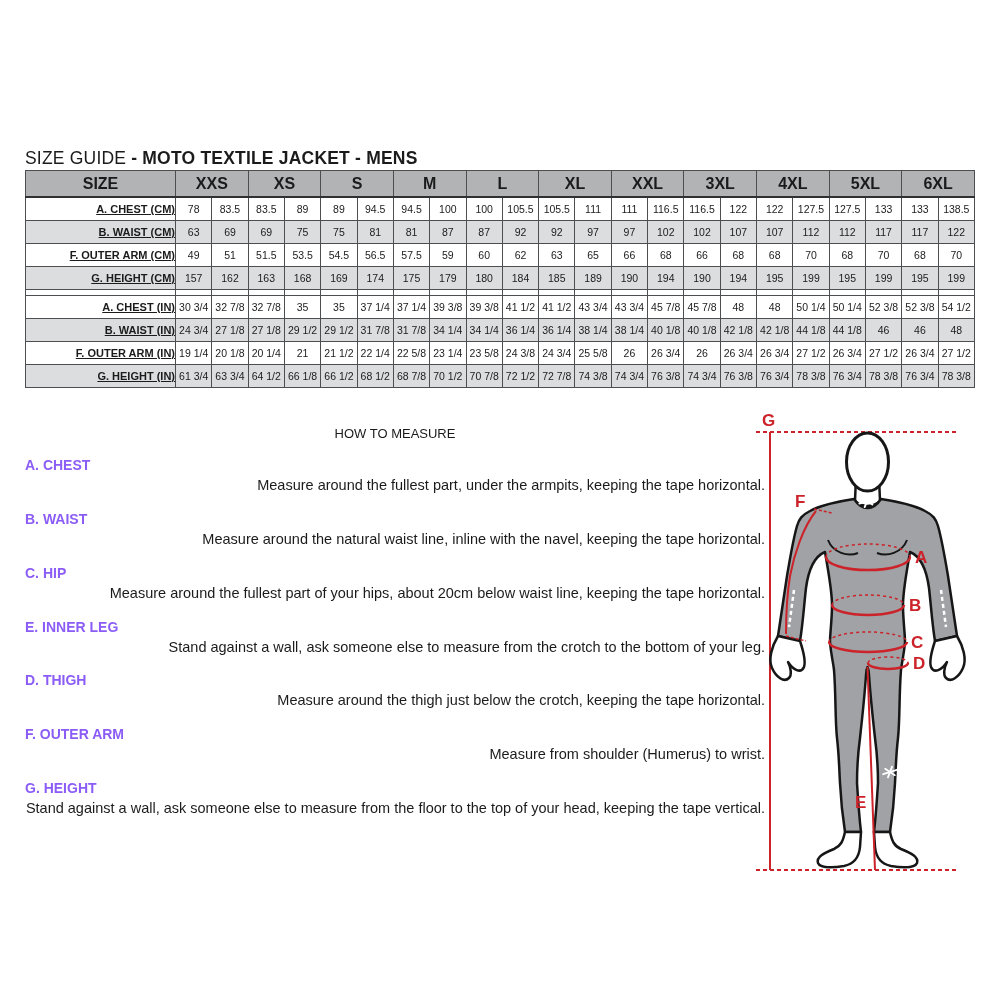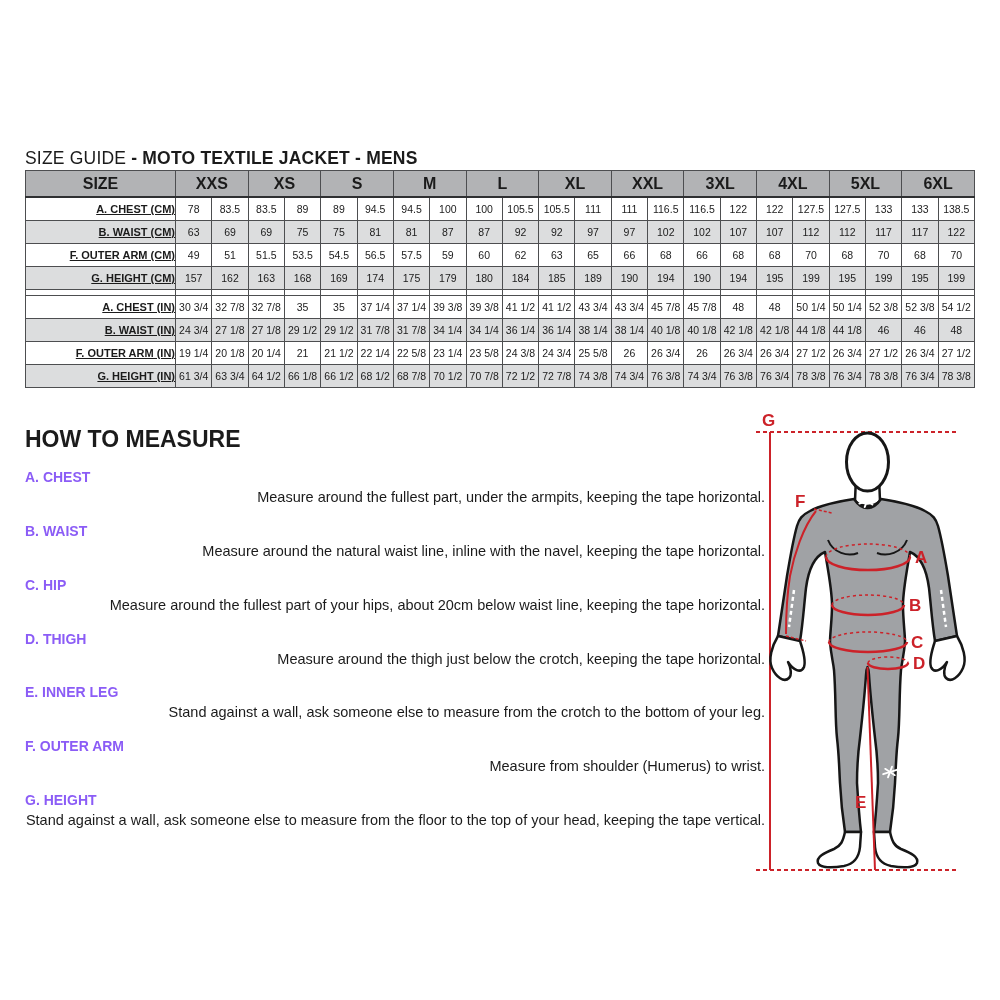--- a/index.html
+++ b/index.html
@@ -24,21 +24,21 @@
     border-bottom:2px solid #2f3032;
   }
   .size-table tbody td{height:22px;font-size:10.5px;background:#ffffff;}
   .size-table tr.alt td{background:#dcddde;}
   .size-table td.row-label{
     text-align:right;padding-left:8px;font-weight:bold;font-size:11px;text-decoration:underline;
   }
   .size-table tr.sep td{height:5px;background:#ffffff;}
   
   .how-to{position:absolute;left:25px;top:426px;width:740px;}
-  .htm-heading{font-size:23px;font-weight:bold;margin:0 0 13px 0;}
+  .htm-heading{font-size:13px;font-weight:normal;margin:0 0 13px 0;text-align:center;}
   .measure-heading{font-size:14px;font-weight:bold;color:#8b5cf6;margin:16px 0 3px 0;}
   .measure-text{font-size:14.5px;margin:0 0 13px 0;line-height:1.3;text-align:right;}
   
   .figure-wrap{position:absolute;left:753px;top:405px;width:228px;height:475px;}
   .figure-wrap svg{display:block;}
   .fig-label{font-family:"Liberation Sans", sans-serif;font-size:17px;font-weight:bold;fill:#cc2229;}
 </style>
 </head>
 <body>
 
@@ -326,26 +326,26 @@
       </div>
       <div>
         <h3 class="measure-heading">B. WAIST</h3>
         <p class="measure-text">Measure around the natural waist line, inline with the navel, keeping the tape horizontal.</p>
       </div>
       <div>
         <h3 class="measure-heading">C. HIP</h3>
         <p class="measure-text">Measure around the fullest part of your hips, about 20cm below waist line, keeping the tape horizontal.</p>
       </div>
       <div>
+        <h3 class="measure-heading">E. INNER LEG</h3>
+        <p class="measure-text">Stand against a wall, ask someone else to measure from the crotch to the bottom of your leg.</p>
+      </div>
+      <div>
         <h3 class="measure-heading">D. THIGH</h3>
         <p class="measure-text">Measure around the thigh just below the crotch, keeping the tape horizontal.</p>
-      </div>
-      <div>
-        <h3 class="measure-heading">E. INNER LEG</h3>
-        <p class="measure-text">Stand against a wall, ask someone else to measure from the crotch to the bottom of your leg.</p>
       </div>
       <div>
         <h3 class="measure-heading">F. OUTER ARM</h3>
         <p class="measure-text">Measure from shoulder (Humerus) to wrist.</p>
       </div>
       <div>
         <h3 class="measure-heading">G. HEIGHT</h3>
         <p class="measure-text">Stand against a wall, ask someone else to measure from the floor to the top of your head, keeping the tape vertical.</p>
       </div>
     </div>

